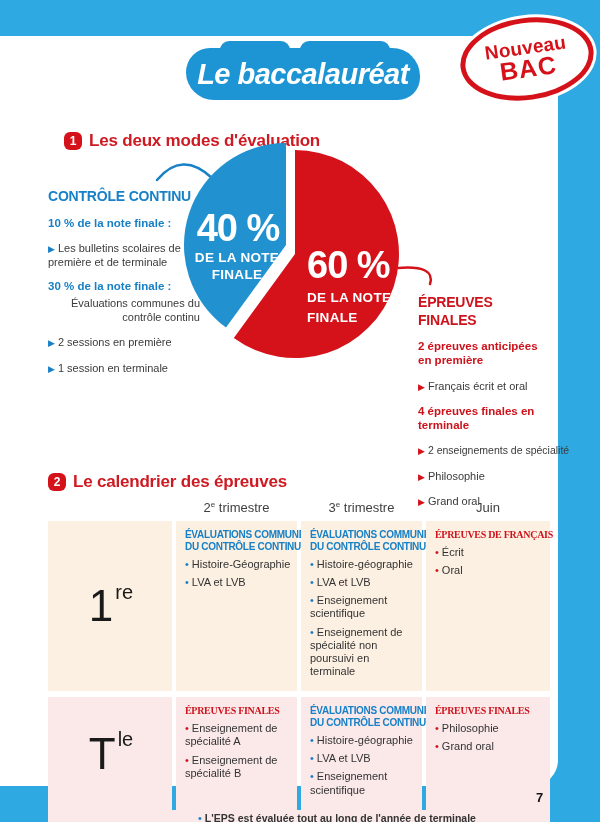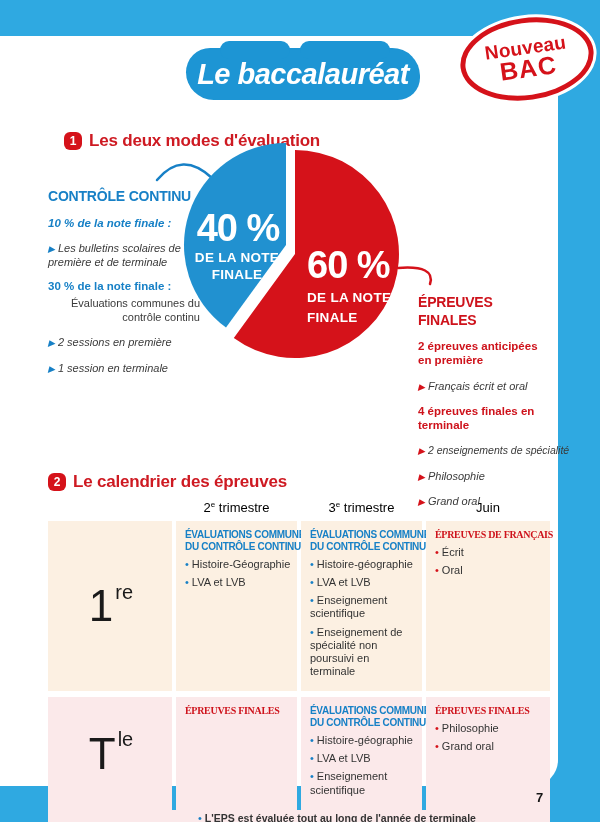--- a/index.html
+++ b/index.html
@@ -50,35 +50,35 @@
   }
   .sec-title{color:#CE1A22;font-weight:bold;font-size:17px;letter-spacing:-0.2px;}
 
   
   .side{position:absolute;font-size:11px;line-height:1.25;color:#3a3a3a;}
   .side .h{font-weight:bold;font-size:14px;letter-spacing:-0.2px;margin-bottom:10px;}
   .side.blue .h,.side.blue .sub{color:#1780C6;}
   .side.red  .h,.side.red  .sub{color:#CE121B;}
   .side .sub{font-weight:bold;font-size:11.5px;margin:10px 0 3px 0;}
   .side .intro{margin:0 0 3px 0;text-align:right;}
-  .side .item{margin:12px 0 4px 0;font-style:italic;}
+  .side .item{margin:12px 0 4px 0;}
   .arrow{font-size:9px;margin-right:3px;}
   .side.blue .arrow{color:#1780C6;}
   .side.red  .arrow{color:#D5121A;}
   .nowrap{white-space:nowrap;}
 
   
   .pie-wrap{position:absolute;left:140px;top:92px;width:300px;height:250px;}
   .pie-pct{fill:#fff;font-weight:bold;font-size:38px;letter-spacing:-1px;}
   .pie-cap{fill:#fff;font-weight:bold;font-size:13.5px;letter-spacing:.3px;}
 
   
   .sec2{position:absolute;left:48px;top:436px;width:502px;}
   .col-heads{display:grid;grid-template-columns:124px 121px 121px 124px;column-gap:4px;margin-top:8px;}
-  .col-head{font-size:13px;color:#000000;text-align:center;}
+  .col-head{font-size:13px;color:#404040;text-align:center;}
   .col-head sup{font-size:8px;}
   .tgrid{display:grid;grid-template-columns:124px 121px 121px 124px;gap:4px;margin-top:6px;}
   .tgrid.r1 .cell,.tgrid.r1 .row-label{background:#FCF0E2;}
   .tgrid.r2 .cell,.tgrid.r2 .row-label,.tgrid.r2 .note-row{background:#FBE9EA;}
   .tgrid.r1{min-height:134px;}
   .row-label{
     display:flex;align-items:center;justify-content:center;
     font-size:44px;color:#1a1a1a;
   }
   .row-label .sup{font-size:20px;position:relative;top:-14px;left:2px;}
@@ -120,21 +120,21 @@
     <span class="t">Le baccalauréat</span>
   </div>
 
   <div class="sec-header" style="left:64px;top:95px;">
     <span class="num-badge">1</span>
     <span class="sec-title">Les deux modes d'évaluation</span>
   </div>
 
   <div class="side blue" style="left:48px;top:152px;width:152px;">
     <div class="h">CONTRÔLE CONTINU</div>
-    <div class="sub" style="margin-top:0;font-style:italic;">10 % de la note finale :</div>
+    <div class="sub" style="margin-top:0;">10 % de la note finale :</div>
     <div class="item"><span class="arrow">▶</span><span>Les bulletins scolaires de première et de terminale</span></div>
     <div class="sub">30 % de la note finale :</div>
     <div class="intro">Évaluations communes du contrôle continu</div>
     <div class="item"><span class="arrow">▶</span><span>2 sessions en première</span></div>
     <div class="item"><span class="arrow">▶</span><span>1 session en terminale</span></div>
   </div>
 
   <div class="pie-wrap">
     <svg width="300" height="250" viewBox="0 0 300 250">
       <path d="M 17,52 Q 42,22 72,50" fill="none" stroke="#1780C6" stroke-width="2.5" stroke-linecap="round"></path>
@@ -207,20 +207,22 @@
 
     <div class="tgrid r2">
       <div class="row-label">
           <span>T</span>
           <span class="sup">le</span>
         </div>
       <div class="cell">
         <div class="cell-heading red">
           <span class="hl">ÉPREUVES FINALES</span>
         </div>
+        <div class="citem"><span class="cb red">•</span><span>Enseignement de spécialité A</span></div>
+        <div class="citem"><span class="cb red">•</span><span>Enseignement de spécialité B</span></div>
       </div>
       <div class="cell">
         <div class="cell-heading blue">
           <span class="hl">ÉVALUATIONS COMMUNES</span>
           <span class="hl">DU CONTRÔLE CONTINU</span>
         </div>
         <div class="citem"><span class="cb blue">•</span><span>Histoire-géographie</span></div>
         <div class="citem"><span class="cb blue">•</span><span>LVA et LVB</span></div>
         <div class="citem"><span class="cb blue">•</span><span>Enseignement scientifique</span></div>
       </div>

